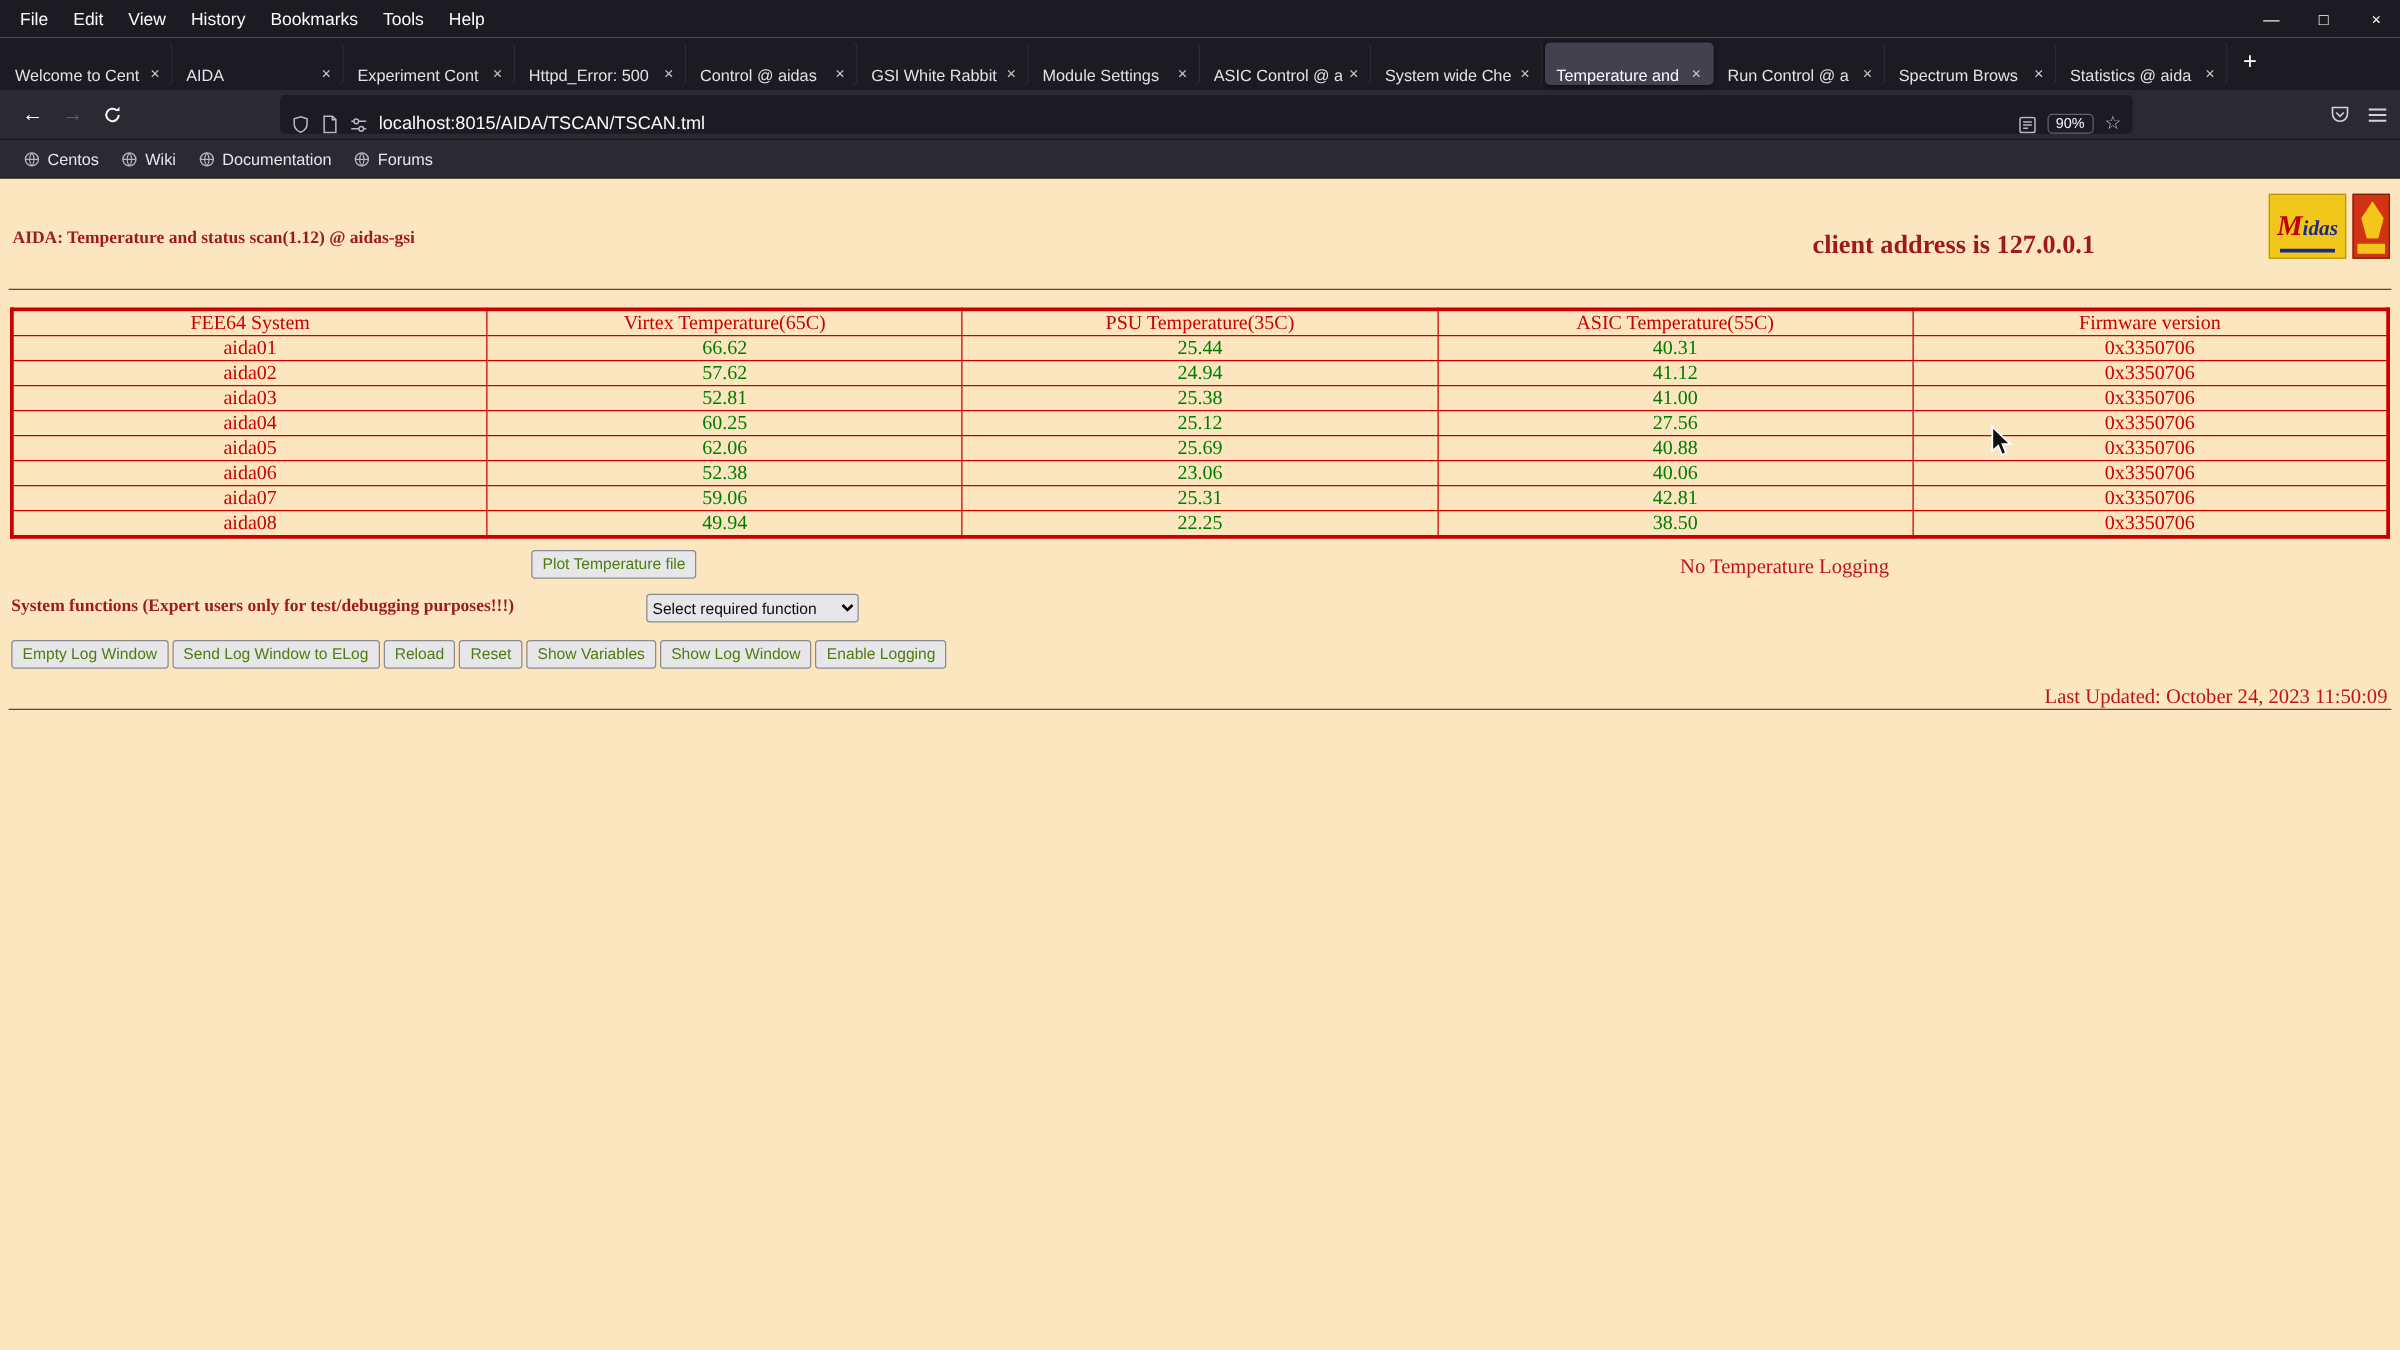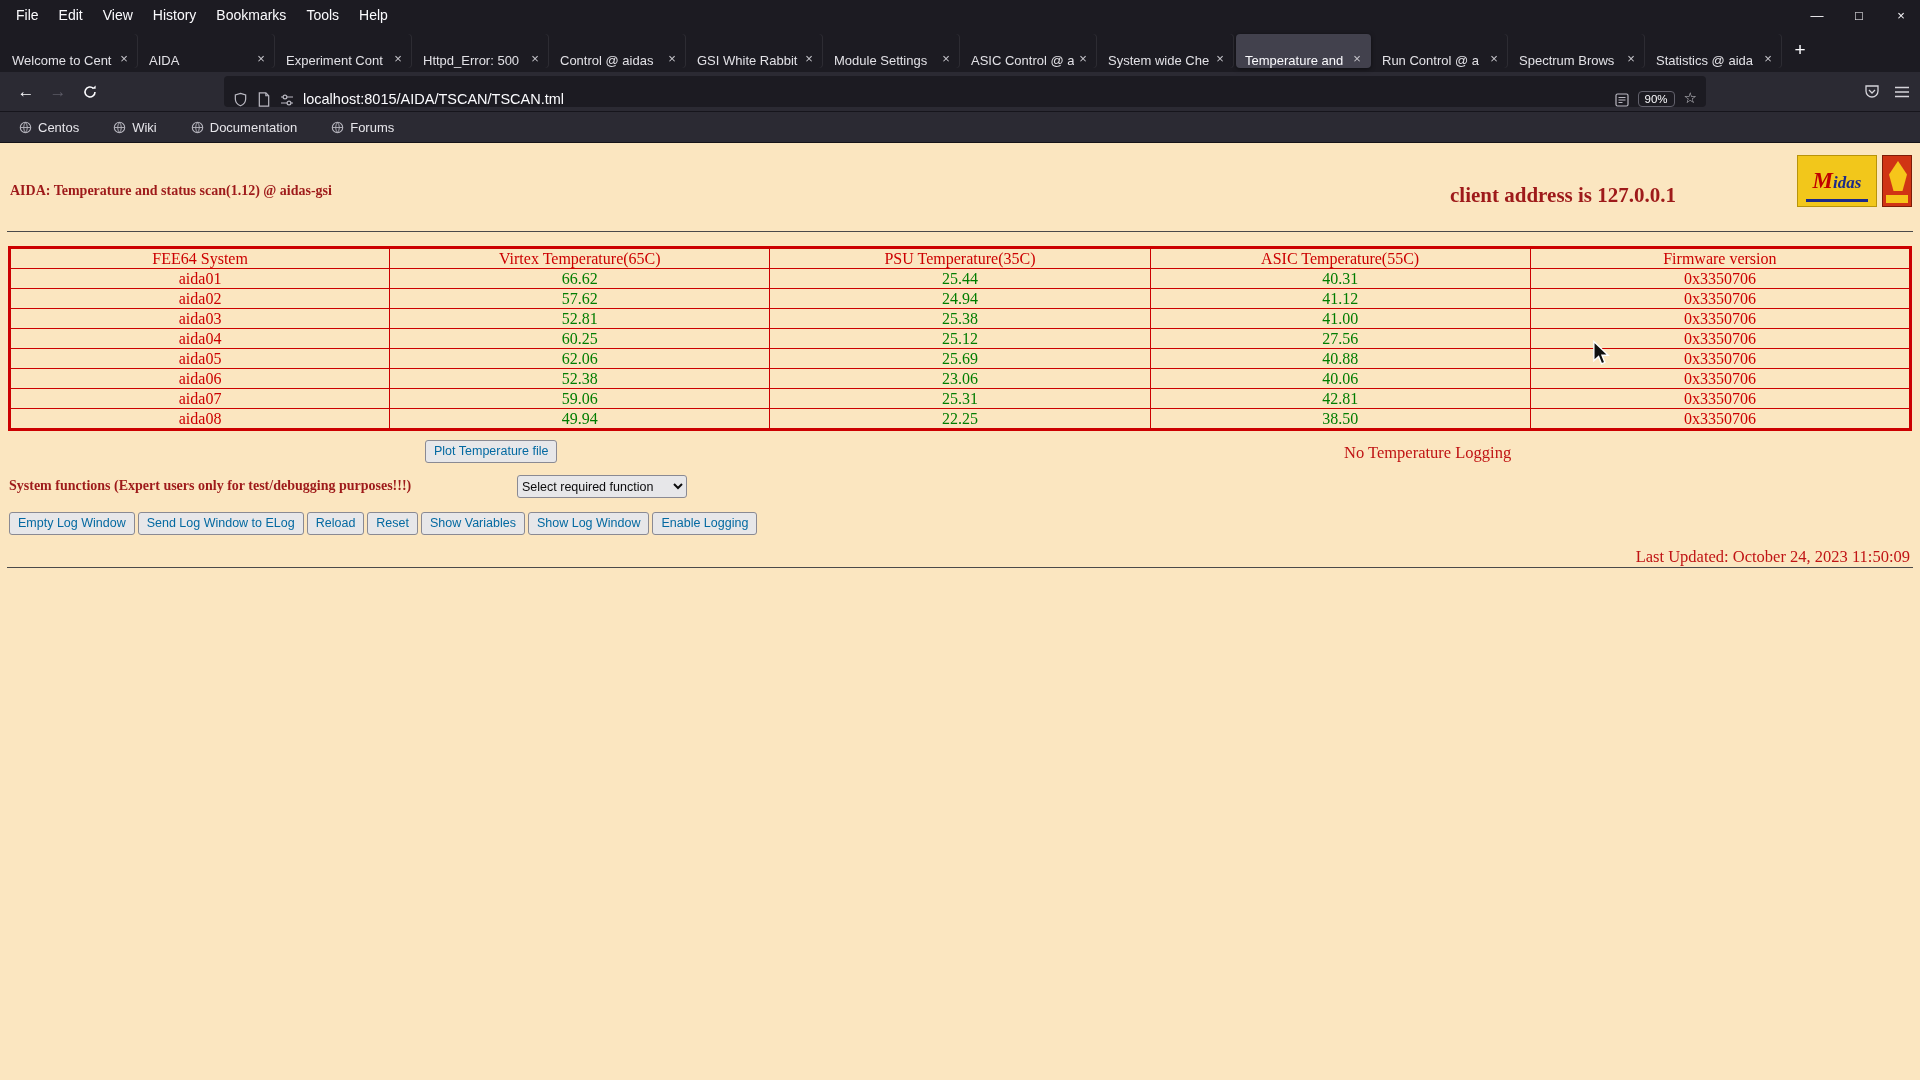--- a/index.html
+++ b/index.html
@@ -33,54 +33,54 @@
   .urlbar { width:1482px; height:31px; background:#1c1b22; border-radius:4px;
             margin-left:118px; display:flex; align-items:flex-end; padding:0 9px;
             color:#b9b8c1; gap:9px; flex:0 0 auto; }
   .url-text { flex:1; color:#fbfbfe; font-size:14.5px; white-space:nowrap; overflow:hidden; }
   .zoom-pill { border:1px solid #62616c; border-radius:4px; font-size:11.5px; padding:1px 6px;
                color:#fbfbfe; flex:0 0 auto; }
   .star { color:#c9c8ce; font-size:15px; }
   .nav-right { margin-left:auto; display:flex; align-items:center; gap:14px; color:#d5d4da; }
 
   .bookmarksbar { height:31px; background:#2b2a33; display:flex; align-items:center;
-                  padding:0 12px; gap:20px; color:#edecf1; font-size:13px;
+                  padding:0 12px; gap:4px; color:#edecf1; font-size:13px;
                   border-bottom:1px solid #141318; }
   .bookmark { display:flex; align-items:center; gap:6px; padding:3px 7px; border-radius:3px; color:#e6e5ea; }
   .bookmark svg { color:#b4b3bc; }
 
   
   .page { position:relative; height:936px; background:#fbe6c0;
           font-family:"Liberation Serif",serif; }
   .page-header { position:relative; height:88px; }
   .page-title { position:absolute; left:10px; top:40px; font-size:14px; font-weight:bold; color:#9e1a1a; }
   .client-address { position:absolute; right:244px; top:40px; font-size:21px; font-weight:bold; color:#9e1a1a; }
   .logos { position:absolute; right:8px; top:12px; display:flex; gap:5px; align-items:flex-start; }
-  .midas-logo { width:80px; height:52px; background:#f2c71b; border:1px solid #b8940a;
+  .midas-logo { width:62px; height:52px; background:#f2c71b; border:1px solid #b8940a;
                 display:flex; align-items:center; justify-content:center; position:relative; }
   .midas-text { font-family:"Liberation Serif",serif; font-weight:bold; font-style:italic;
                 font-size:17px; color:#1b2a8a; }
   .midas-text::first-letter { color:#c00000; font-size:23px; }
   .midas-bar { position:absolute; bottom:4px; left:8px; right:8px; height:3px; background:#1b2a8a; }
   .second-logo { width:30px; height:52px; background:#d03414; border:1px solid #7e1c07; position:relative; }
   .flame { position:absolute; left:6px; top:5px; width:18px; height:30px; background:#f6c51a;
            clip-path:polygon(50% 0,100% 45%,75% 100%,25% 100%,0 45%); }
   .logo-band { position:absolute; left:3px; bottom:3px; right:3px; height:8px; background:#f6c51a; }
 
   hr.rule { border:none; border-top:1px solid #4a4a4a; margin:0 7px; }
 
   table.temps { width:calc(100% - 16px); margin:14px 8px 0; border-collapse:collapse;
                 border:3px solid #cc0000; font-size:16px; table-layout:fixed; }
   .temps th, .temps td { border:1px solid #cc0000; text-align:center; padding:0 2px;
                          height:20px; font-weight:normal; line-height:19px; }
   .temps th { color:#cc0000; }
   td.sys, td.fw { color:#cc0000; }
   td.temp { color:#007d00; }
 
-  .btn { font-family:"Liberation Sans",sans-serif; font-size:12.5px; color:#0369a1;
+  .btn { font-family:"Liberation Sans",sans-serif; font-size:12.5px; color:#4d7c0f;
          background:#e7e7e9; border:1px solid #8a8a93; border-radius:3px; padding:3px 8px 4px; }
   .row-plot { position:relative; height:30px; margin-top:7px; }
   .plot-btn { position:absolute; left:425px; top:2px; }
   .no-logging { position:absolute; left:1344px; top:5px; color:#c01414; font-size:16.5px; }
 
   .row-sysfunc { position:relative; height:28px; margin-top:6px; }
   .sysfunc-label { position:absolute; left:9px; top:4px; color:#9e1a1a; font-weight:bold; font-size:14px; }
   .func-select { position:absolute; left:517px; top:1px; width:170px; height:23px;
                  font-family:"Liberation Sans",sans-serif; font-size:12.5px;
                  background:#e7e7e9; border:1px solid #8a8a93; border-radius:3px; color:#0c0c0d; }

